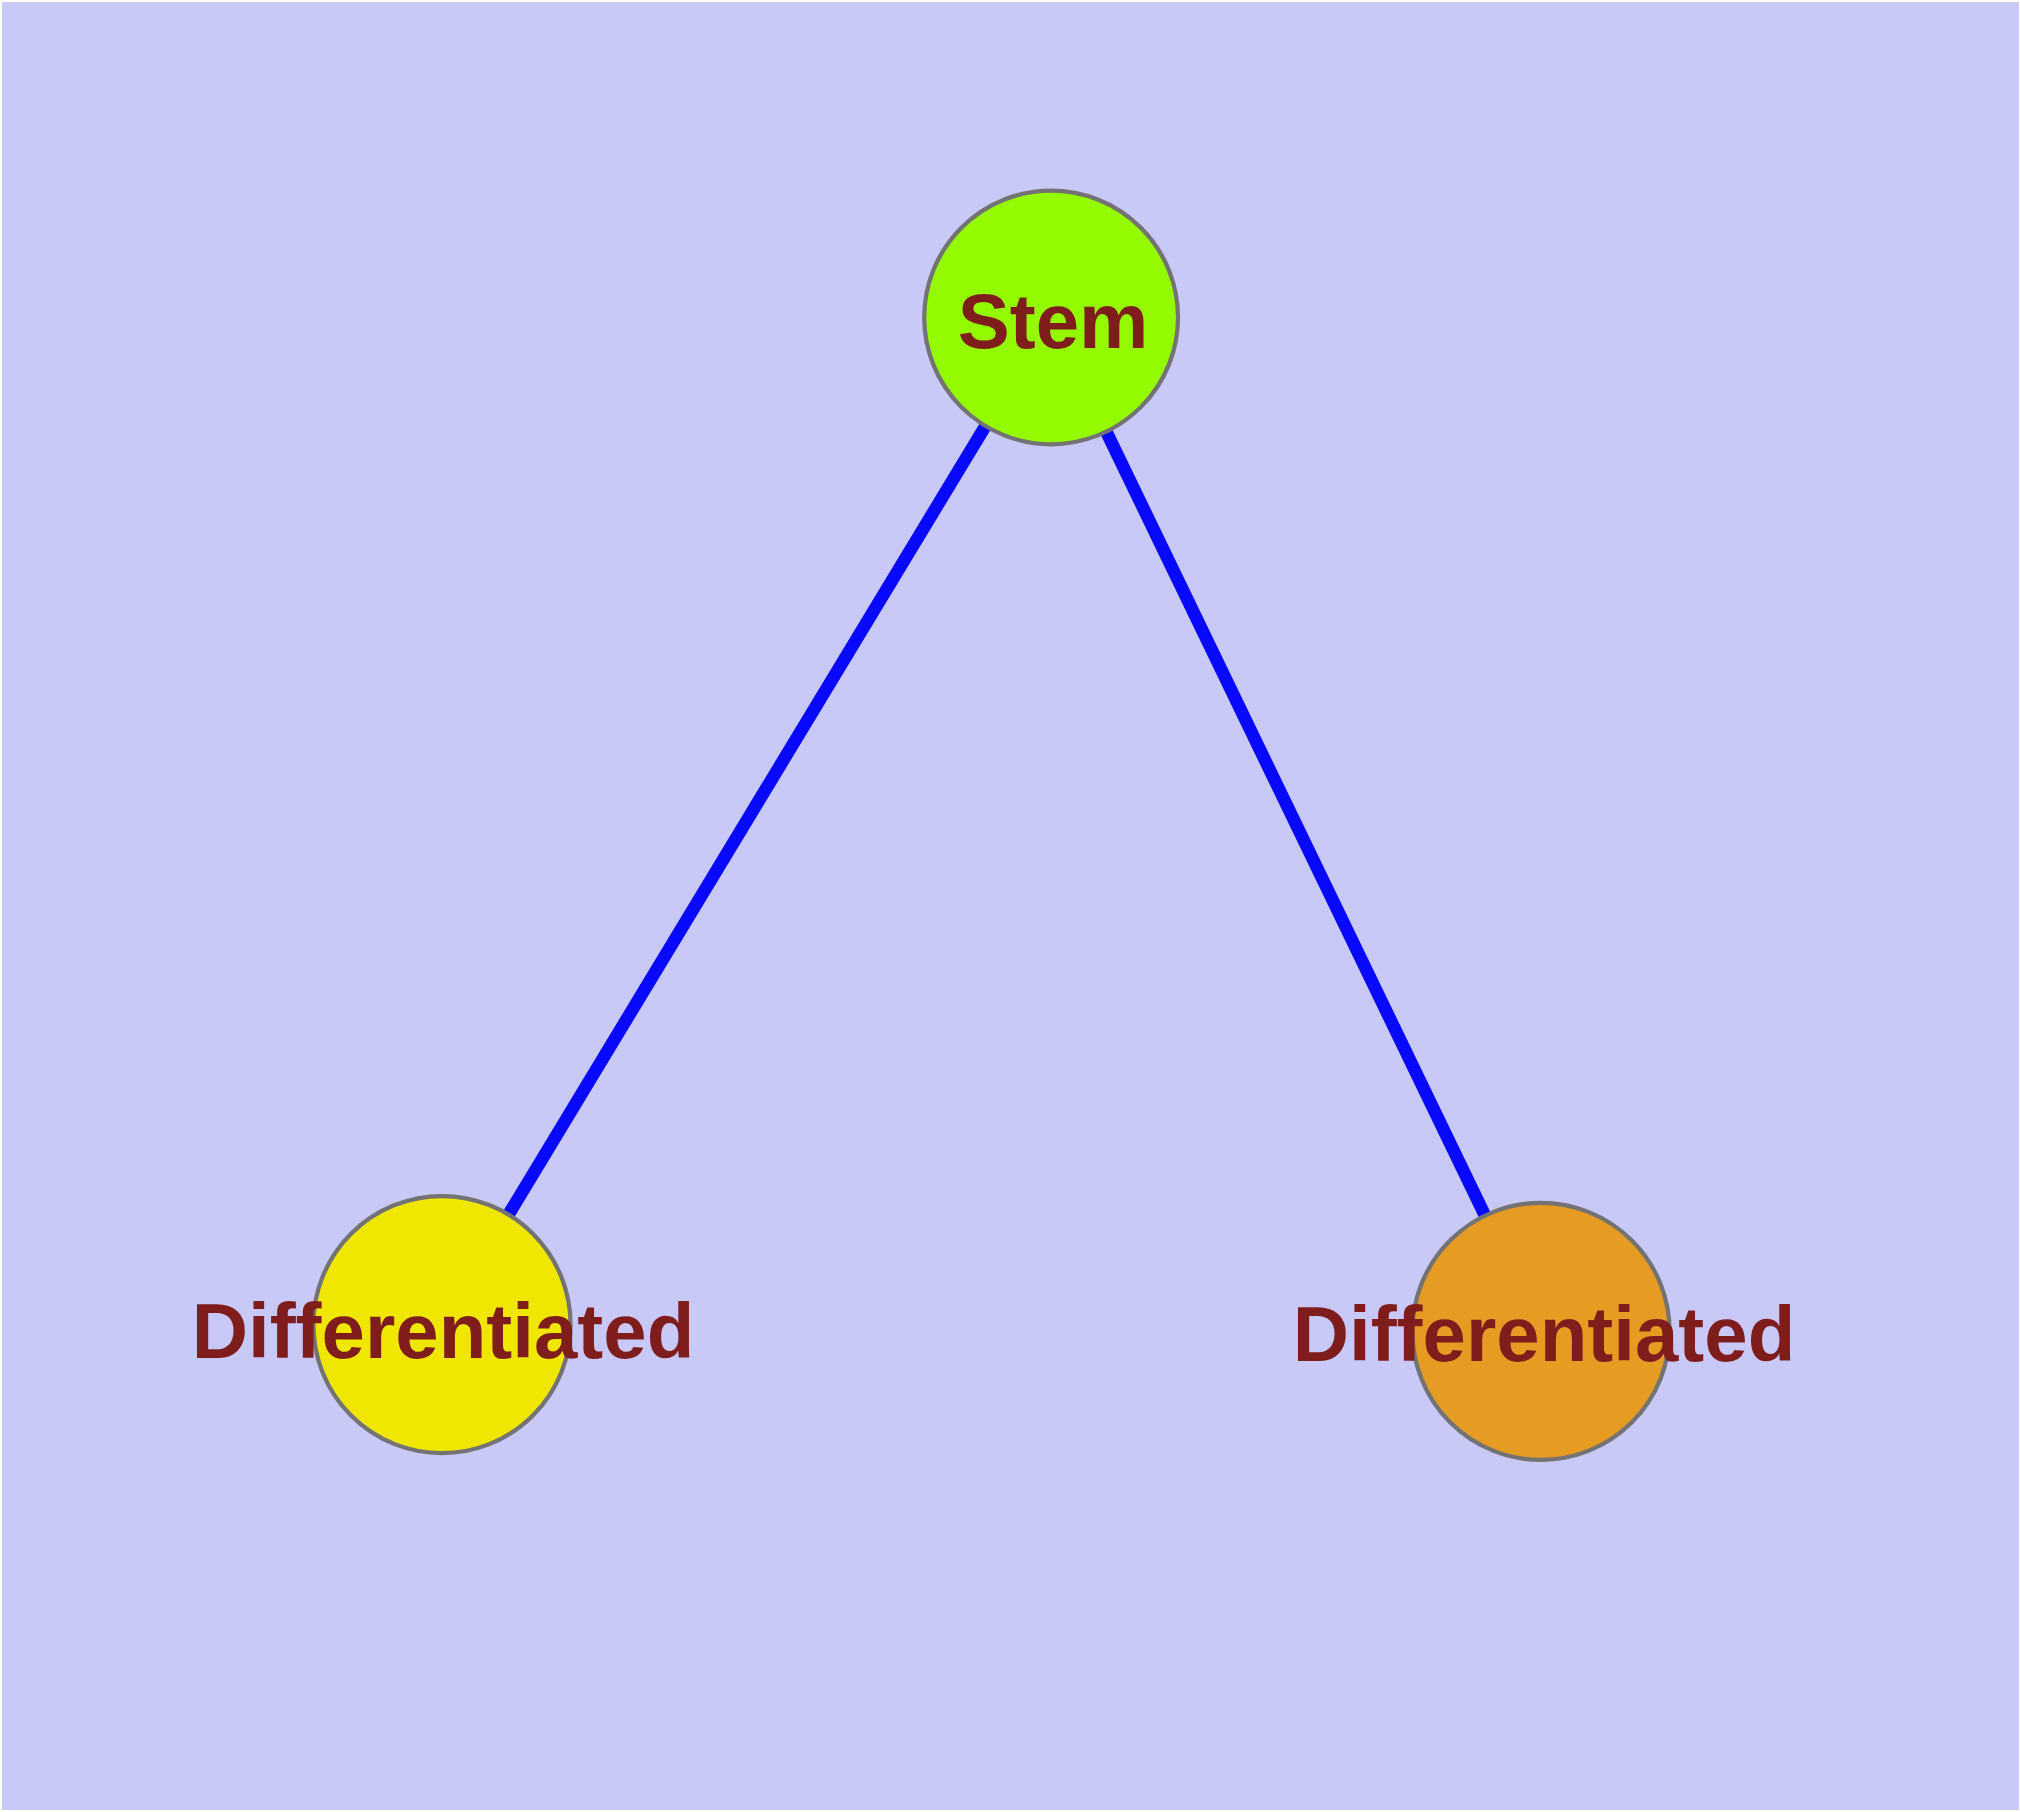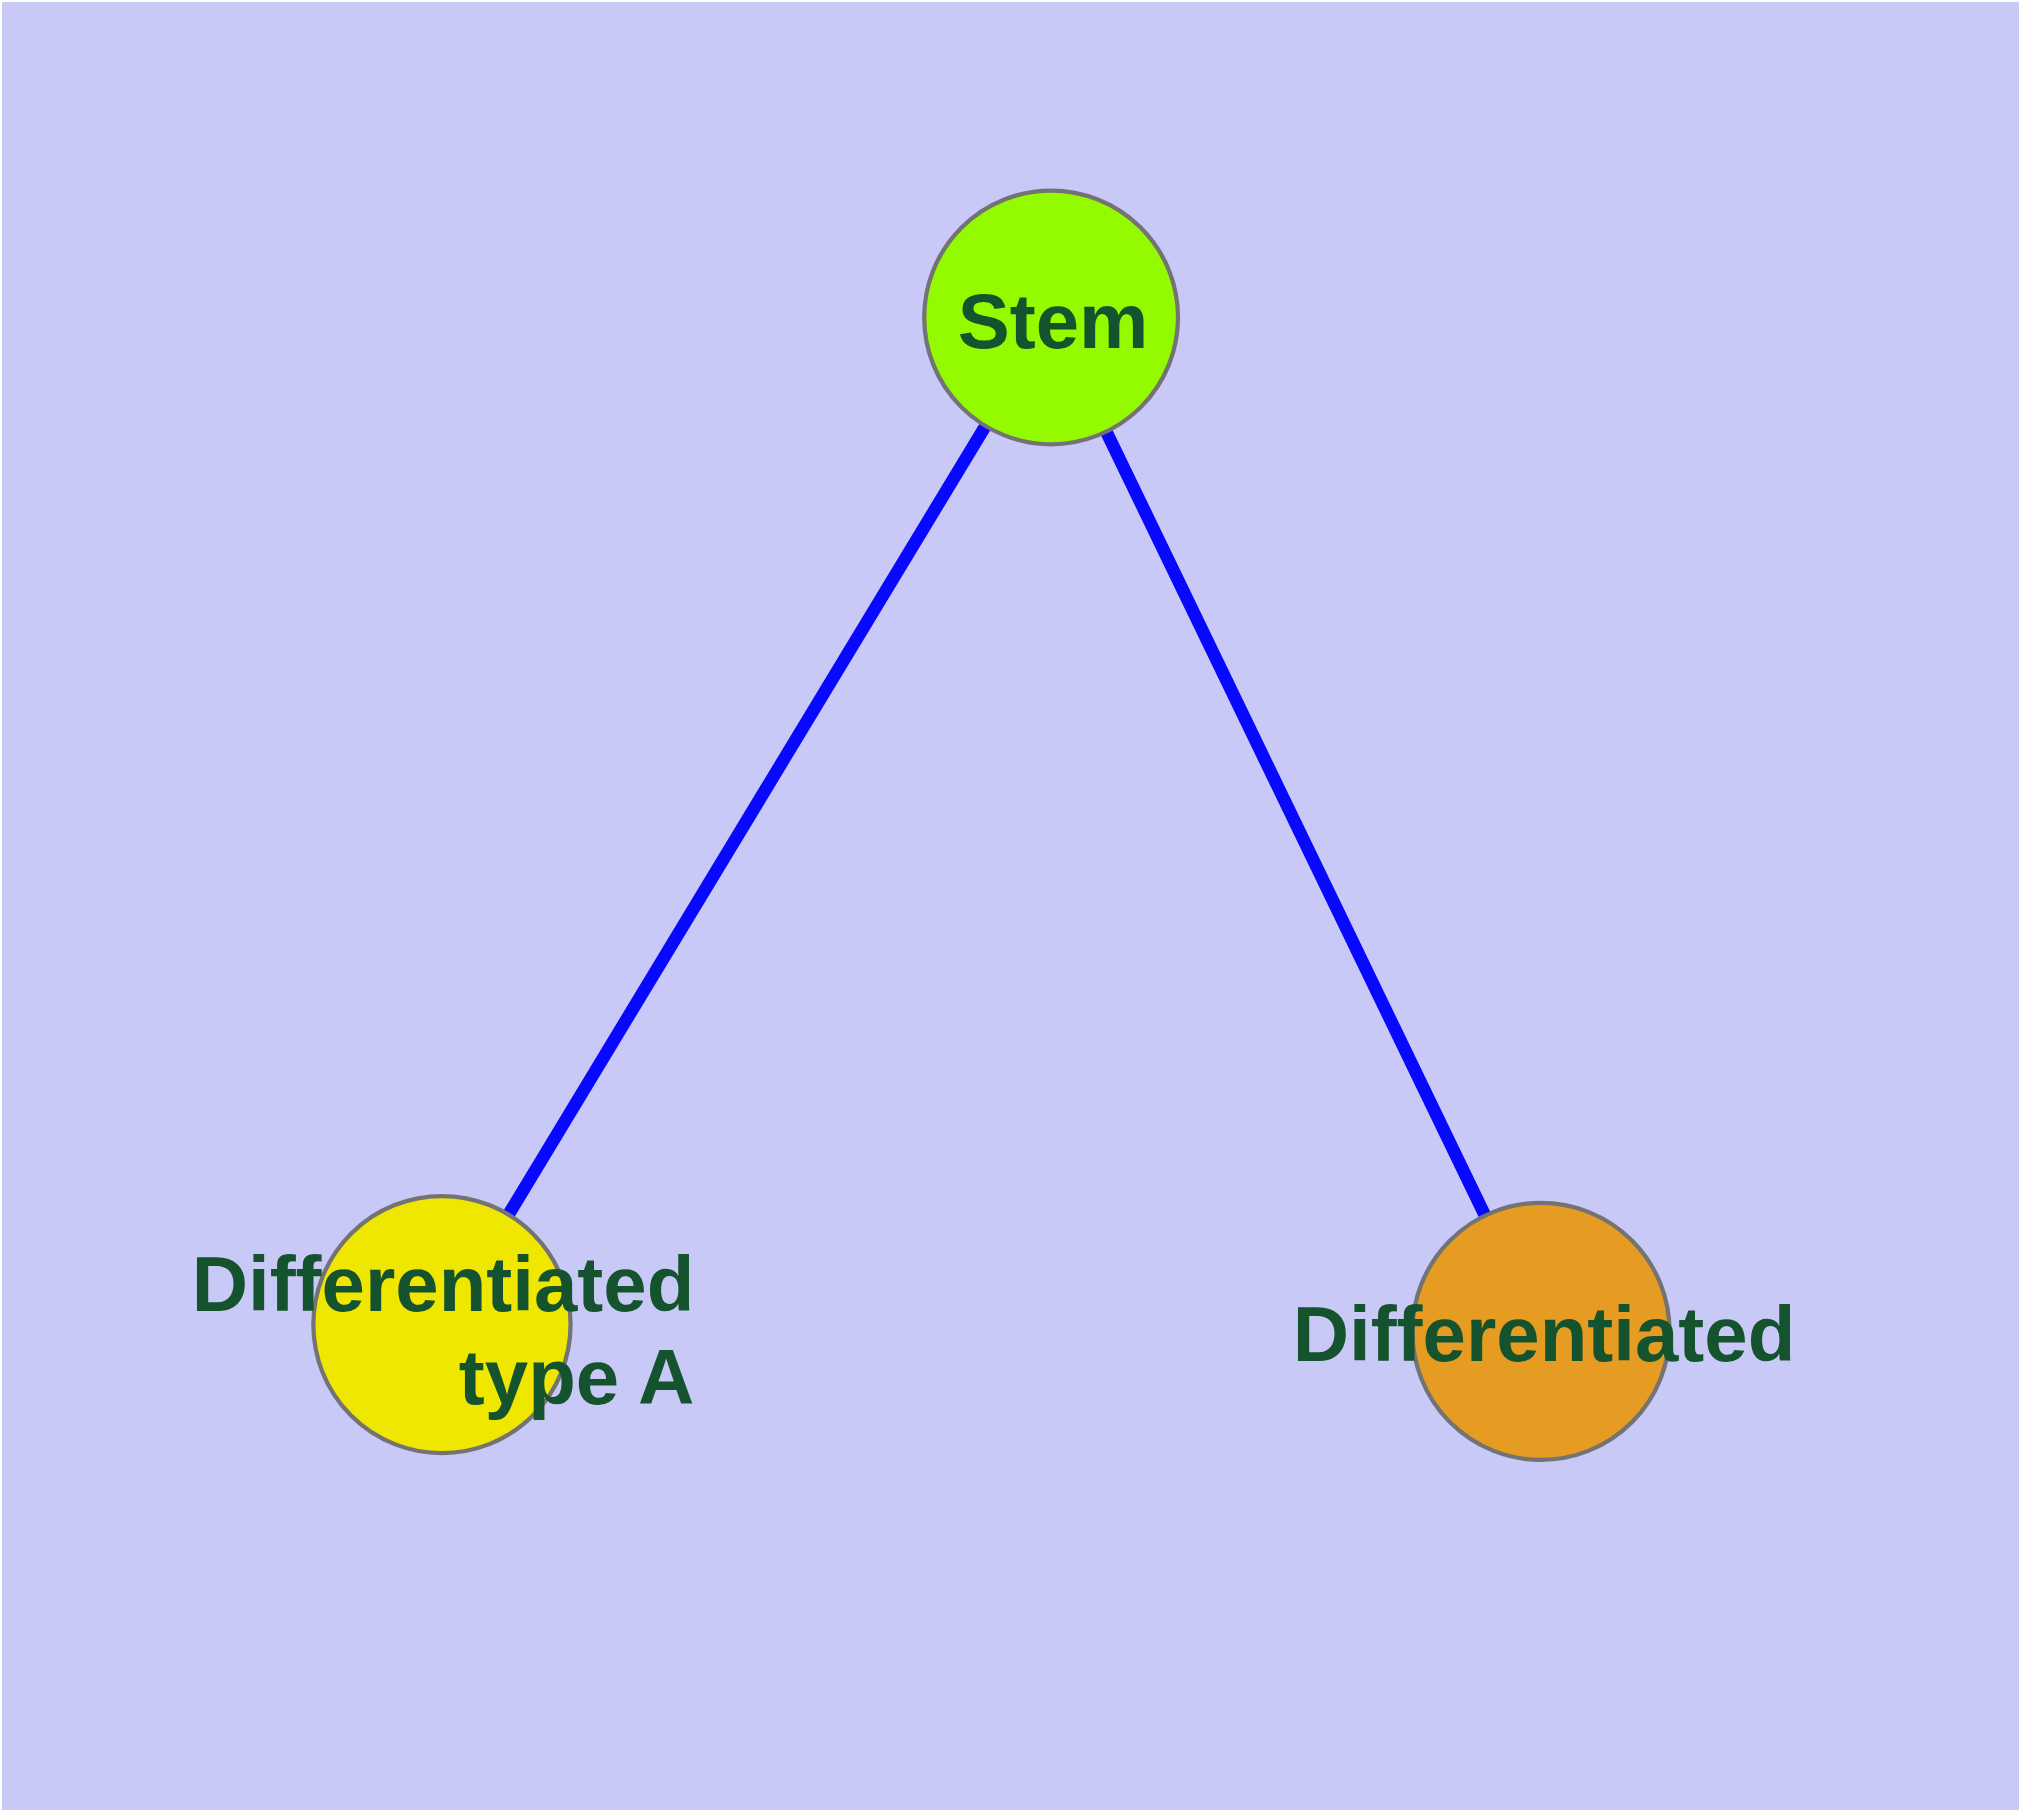--- a/index.html
+++ b/index.html
@@ -28,22 +28,22 @@
     stroke-width: 15;
     fill: none;
   }
   .node-circle {
     stroke: #737373;
     stroke-width: 5;
   }
   .node-label {
     position: absolute;
     transform: translate(-50%, -50%);
-    text-align: right;
-    color: #14532d;
+    text-align: left;
+    color: #7f1d1d;
     font-weight: bold;
     font-size: 78px;
     line-height: 93px;
     white-space: nowrap;
     letter-spacing: 0px;
   }
   .node-label .line {
     display: block;
   }
   
@@ -68,21 +68,20 @@
 
     <circle cx="1819" cy="1572" r="152" class="node-circle" fill="#E69B23"></circle>
   </svg>
 
   <div class="node-label label-stem">
     <span class="line">Stem</span>
   </div>
 
   <div class="node-label label-a">
     <span class="line">Differentiated</span>
-    <span class="line">type A</span>
   </div>
 
   <div class="node-label label-b">
     <span class="line">Differentiated</span>
   </div>
 
 </div>
 
 
 </body></html>

